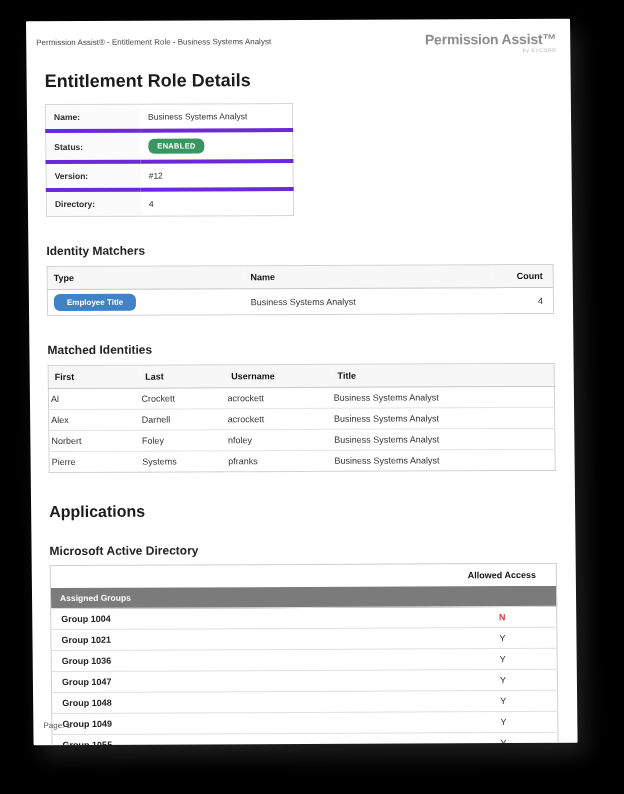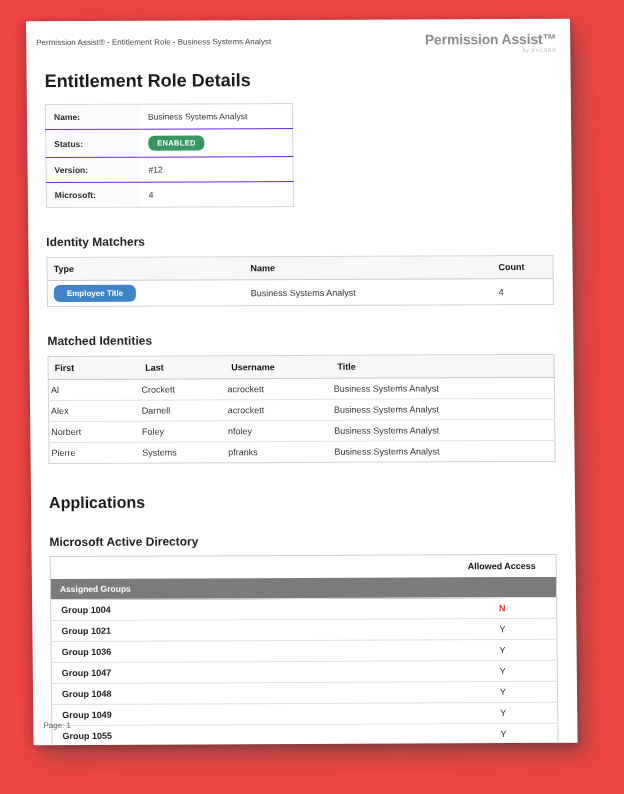--- a/index.html
+++ b/index.html
@@ -1,52 +1,52 @@
 <!DOCTYPE html>
 <html style="--badge-green: #3a9660; --badge-blue: #3f83c6; --group-bar: #7b7b7b; --denied-red: #e03a42;"><head>
 <meta charset="utf-8">
 <style>
   html,body{margin:0;padding:0;background:#ffffff;width:624px;height:794px;overflow:hidden;
     font-family:"Liberation Sans", sans-serif;-webkit-font-smoothing:antialiased;}
-  .stage{position:relative;width:624px;height:794px;background:#ef4444;}
+  .stage{position:relative;width:624px;height:794px;background:#000000;}
   .sheet{
     position:absolute;left:26px;top:20px;width:544px;height:724px;background:#fff;
     transform:rotate(-0.25deg) skewX(0.35deg);transform-origin:50% 0;
     box-shadow:8px 12px 22px rgba(70,70,70,.45), 2px 3px 7px rgba(0,0,0,.22), -4px 0 10px rgba(0,0,0,.12);
     overflow:hidden;border-radius:1px;
   }
   .page-header{display:flex;justify-content:space-between;align-items:flex-start;padding:13px 14px 0 10px;}
   .breadcrumb{font-size:8px;color:#4a4a4a;padding-top:4px;}
   .logo{text-align:right;line-height:1;}
   .logo-text{font-size:14px;font-weight:600;color:#8d8d8d;letter-spacing:-0.2px;text-align:center;}
   .logo-tagline{font-size:5px;color:#b2b2b2;letter-spacing:.6px;margin-top:2px;}
   .content{padding:0 19px 0 18px;}
   h1.title{font-size:18px;font-weight:700;color:#1b1b1b;margin:16px 0 12px;}
   h1.apps{font-size:16px;font-weight:700;color:#1b1b1b;margin:30px 0 0;}
   h2.section{font-size:12px;font-weight:700;color:#222;margin:27px 0 8px;}
   h2.appname{font-size:12px;font-weight:700;color:#222;margin:23px 0 7px;}
 
   table{border-collapse:collapse;}
   
   table.details{width:248px;font-size:8.5px;border:1px solid #d6d6d6;}
-  table.details td{border-bottom:1px solid #6d28d9;padding:6px 8px;color:#333;vertical-align:middle;height:12px;}
+  table.details td{border-bottom:4px solid #6d28d9;padding:6px 8px;color:#333;vertical-align:middle;height:12px;}
   table.details tr:last-child td{border-bottom:none;}
   table.details td.lbl{font-weight:700;width:78px;color:#2c2c2c;background:#fbfbfb;}
   .badge-green{display:inline-block;background:var(--badge-green,#3a9660);color:#fff;font-size:7.5px;
     font-weight:700;padding:3px 9px;border-radius:6px;letter-spacing:.3px;}
   .badge-blue{display:inline-block;background:var(--badge-blue,#3f83c6);color:#fff;font-size:8px;
     font-weight:700;padding:4px 13px;border-radius:6px;}
 
   
   table.grid{width:100%;font-size:9px;border:1px solid #d2d2d2;}
   table.grid th{font-weight:700;color:#111;text-align:left;background:#f7f7f7;
     border-bottom:1px solid #c9c9c9;padding:6px 6px;}
   table.grid td{padding:5px 2px;color:#333;border-bottom:1px solid #e3e3e3;}
   table.grid tr:last-child td{border-bottom:none;}
-  table.im th.count, table.im td.count{text-align:left;padding-right:22px;}
+  table.im th.count, table.im td.count{text-align:right;padding-right:10px;}
   table.im td{padding:4px 6px;}
   table.im col.c-type{width:39%;} table.im col.c-name{width:49%;} table.im col.c-count{width:12%;}
   table.mi col.c1{width:18%;} table.mi col.c2{width:17%;} table.mi col.c3{width:21%;} table.mi col.c4{width:44%;}
 
   
   table.ad{width:100%;font-size:9px;border:1px solid #cfcfcf;}
   table.ad td,table.ad th{padding:5px 8px;}
   table.ad th.allowed{width:100px;text-align:center;font-weight:700;color:#111;padding:6px 4px;}
   table.ad tr.groupbar td{background:var(--group-bar,#7b7b7b);color:#fff;font-weight:700;
     font-size:8.5px;padding:5px 9px;}
@@ -85,21 +85,21 @@
           <td class="lbl">Status:</td>
           <td>
             <span class="badge-green">ENABLED</span>
           </td>
         </tr>
         <tr>
           <td class="lbl">Version:</td>
           <td>#12</td>
         </tr>
         <tr>
-          <td class="lbl">Microsoft:</td>
+          <td class="lbl">Directory:</td>
           <td>4</td>
         </tr>
       </tbody>
         </table>
 
       <h2 class="section">Identity Matchers</h2>
       <table class="grid im">
         <colgroup>
             <col class="c-type">
             <col class="c-name">

